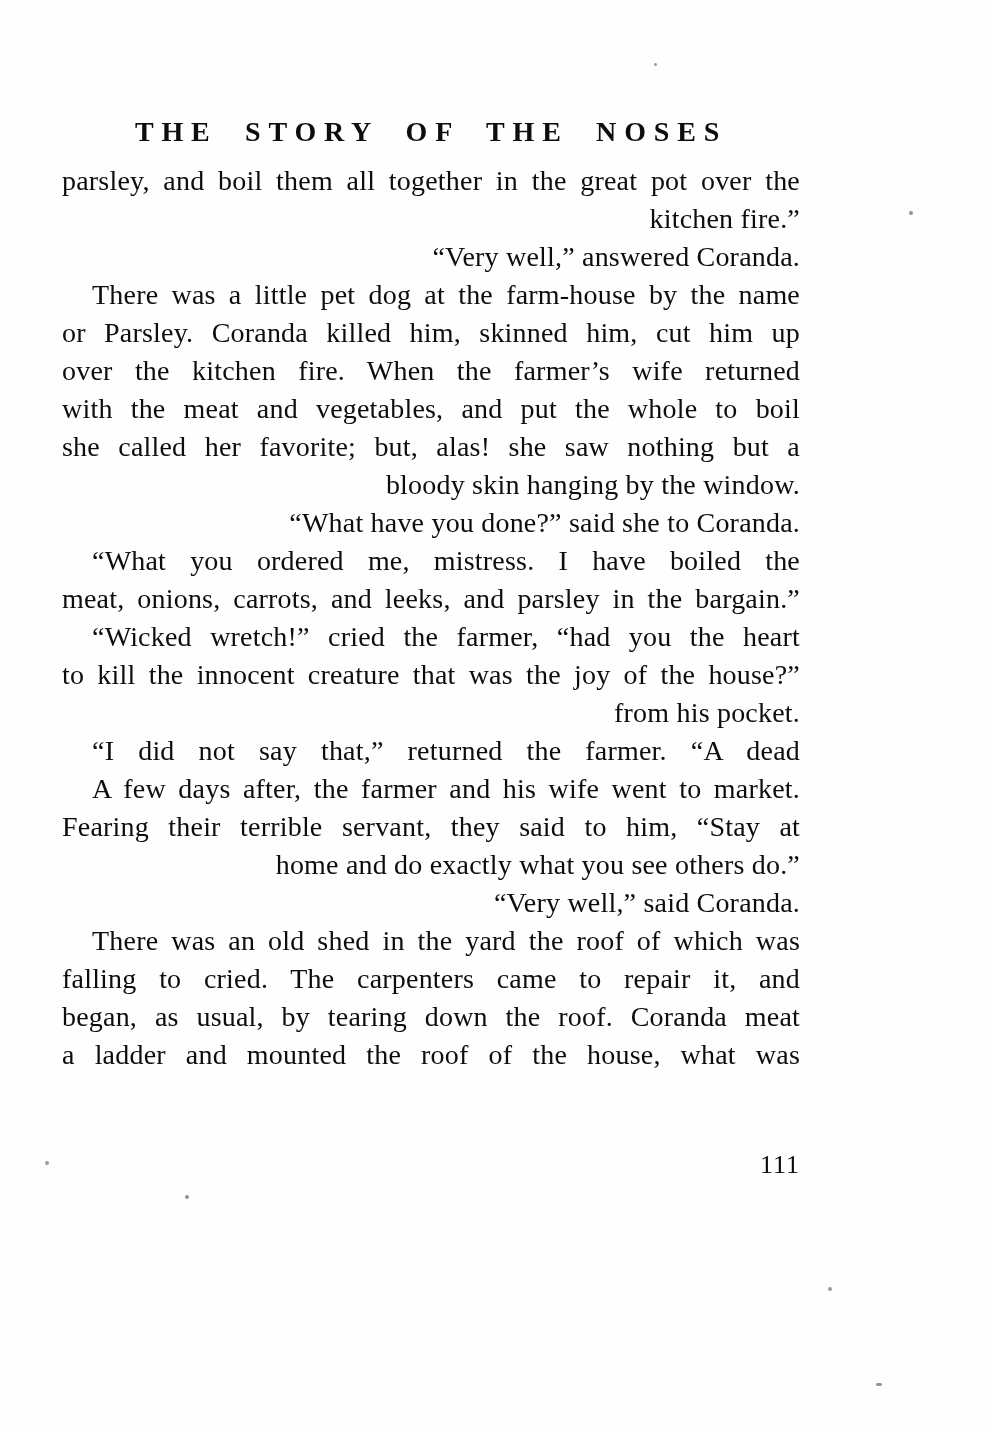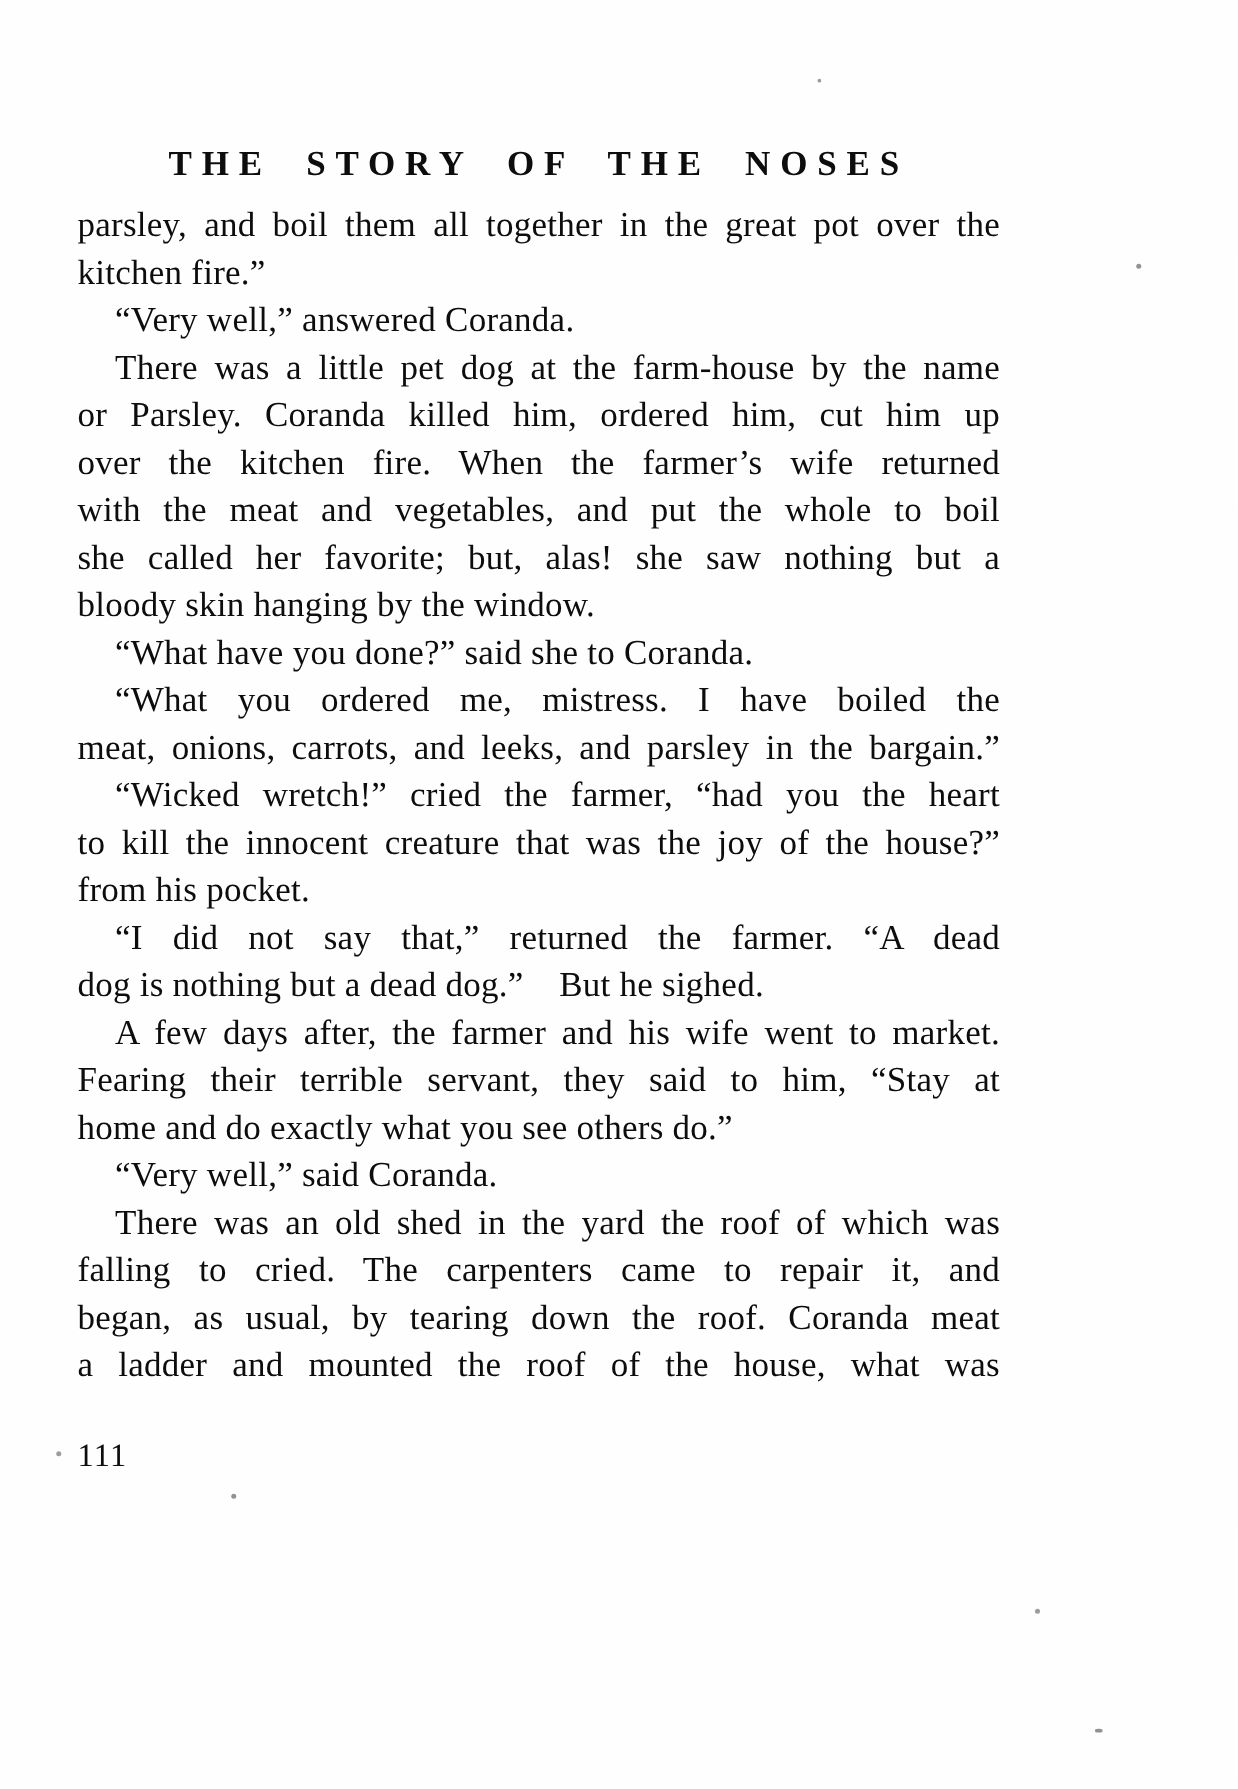--- a/index.html
+++ b/index.html
@@ -32,72 +32,71 @@
   .text-block {
     position: absolute;
     top: 162px;
     left: 62px;
     width: 738px;
   }
   .line {
     font-size: 28px;
     line-height: 38px;
     height: 38px;
-    text-align: left;
+    text-align: right;
     letter-spacing: 0.2px;
   }
   .line.j {
     text-align: justify;
     text-align-last: justify;
   }
   .line.indent {
     padding-left: 30px;
   }
   .line.j.indent {
     padding-left: 30px;
   }
   .page-number {
     position: absolute;
     top: 1150px;
     left: 62px;
     width: 738px;
-    text-align: left;
+    text-align: right;
     font-size: 26px;
     letter-spacing: 1px;
   }
   .speck {
     position: absolute;
     background: #4a4a4a;
     border-radius: 50%;
   }
 </style>
 </head>
 <body>
 
 <div class="page">
   <h1 class="page-title">THE STORY OF THE NOSES</h1>
 
   <div class="text-block" id="text-block">
       <div class="line j">parsley, and boil them all together in the great pot over the</div>
       <div class="line">kitchen fire.”</div>
       <div class="line indent">“Very well,” answered Coranda.</div>
       <div class="line j indent">There was a little pet dog at the farm-house by the name</div>
-      <div class="line j">or Parsley.  Coranda killed him, ordered him, cut him up</div>
+      <div class="line j">or Parsley.  Coranda killed him, skinned him, cut him up</div>
       <div class="line j">over the kitchen fire.  When the farmer’s wife returned</div>
       <div class="line j">with the meat and vegetables, and put the whole to boil</div>
       <div class="line j">she called her favorite; but, alas! she saw nothing but a</div>
       <div class="line">bloody skin hanging by the window.</div>
       <div class="line indent">“What have you done?” said she to Coranda.</div>
       <div class="line j indent">“What you ordered me, mistress.  I have boiled the</div>
       <div class="line j">meat, onions, carrots, and leeks, and parsley in the bargain.”</div>
       <div class="line j indent">“Wicked wretch!” cried the farmer, “had you the heart</div>
       <div class="line j">to kill the innocent creature that was the joy of the house?”</div>
       <div class="line">from his pocket.</div>
       <div class="line j indent">“I did not say that,” returned the farmer.  “A dead</div>
-      <div class="line">dog is nothing but a dead dog.”  But he sighed.</div>
       <div class="line j indent">A few days after, the farmer and his wife went to market.</div>
       <div class="line j">Fearing their terrible servant, they said to him, “Stay at</div>
       <div class="line">home and do exactly what you see others do.”</div>
       <div class="line indent">“Very well,” said Coranda.</div>
       <div class="line j indent">There was an old shed in the yard the roof of which was</div>
       <div class="line j">falling to cried.  The carpenters came to repair it, and</div>
       <div class="line j">began, as usual, by tearing down the roof.  Coranda meat</div>
       <div class="line j">a ladder and mounted the roof of the house, what was</div>
     </div>
 

